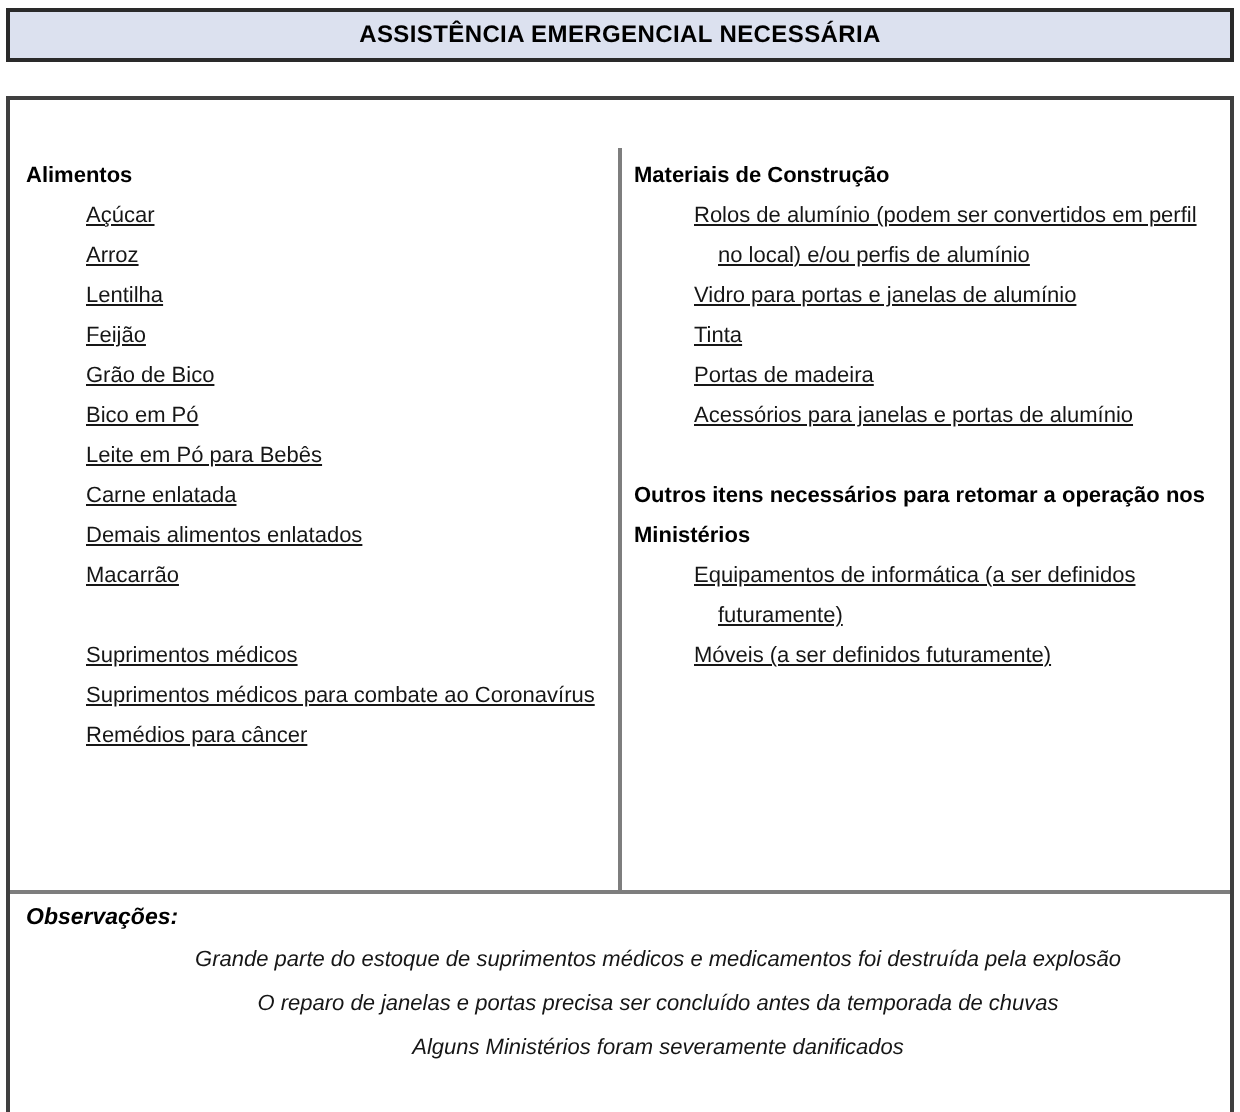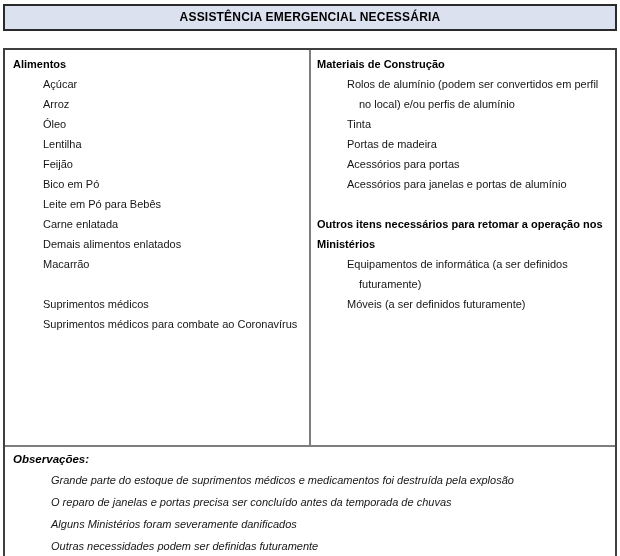--- a/index.html
+++ b/index.html
@@ -29,93 +29,93 @@
     box-sizing:border-box;
     margin-top:17px;
     border:2px solid var(--outer-border);
   }
   .cols{
     display:flex;
     box-sizing:border-box;
     height:397px;
     border-bottom:2px solid var(--inner-border);
   }
-  .col{box-sizing:border-box;font-size:11px;}
+  .col{box-sizing:border-box;font-size:11px;margin-top:24px;}
   .col-left{
     width:306px;
     border-right:2px solid var(--inner-border);
     padding:4px 4px 4px 8px;
   }
   .col-right{
     flex:1;
     padding:4px 2px 4px 6px;
   }
   .col-list > div, .obs-list > div{min-height:20px;line-height:20px;}
   .col-list > .header{font-weight:bold;color:#000;}
-  .col-list > .item{padding-left:42px;text-indent:-12px;}
+  .col-list > .item{padding-left:42px;text-indent:-12px;text-decoration:underline;}
   .col-list > .spacer{height:20px;}
   .obs{
     box-sizing:border-box;
     height:117px;
     padding:3px 8px;
     font-size:11px;
     font-style:italic;
   }
   .obs-heading{font-weight:bold;color:#000;line-height:19px;font-size:11.5px;}
-  .obs-list > div{padding-left:38px;line-height:22px;min-height:22px;}
+  .obs-list > div{padding-left:38px;line-height:22px;min-height:22px;text-align:center;}
 </style>
 </head>
 <body>
 
 <div class="page">
 
   <div class="title-bar">ASSISTÊNCIA EMERGENCIAL NECESSÁRIA</div>
 
   <div class="grid">
 
     <div class="cols">
 
       <div class="col col-left col-list">
           <div class="header">Alimentos</div>
           <div class="item">Açúcar</div>
           <div class="item">Arroz</div>
-          <div class="item">Óleo</div>
           <div class="item">Lentilha</div>
           <div class="item">Feijão</div>
+          <div class="item">Grão de Bico</div>
           <div class="item">Bico em Pó</div>
           <div class="item">Leite em Pó para Bebês</div>
           <div class="item">Carne enlatada</div>
           <div class="item">Demais alimentos enlatados</div>
           <div class="item">Macarrão</div>
           <div class="spacer"></div>
           <div class="item">Suprimentos médicos</div>
           <div class="item">Suprimentos médicos para combate ao Coronavírus</div>
+          <div class="item">Remédios para câncer</div>
         </div>
 
       <div class="col col-right col-list">
           <div class="header">Materiais de Construção</div>
           <div class="item">Rolos de alumínio (podem ser convertidos em perfil no local) e/ou perfis de alumínio</div>
+          <div class="item">Vidro para portas e janelas de alumínio</div>
           <div class="item">Tinta</div>
           <div class="item">Portas de madeira</div>
-          <div class="item">Acessórios para portas</div>
           <div class="item">Acessórios para janelas e portas de alumínio</div>
           <div class="spacer"></div>
           <div class="header">Outros itens necessários para retomar a operação nos Ministérios</div>
           <div class="item">Equipamentos de informática (a ser definidos futuramente)</div>
           <div class="item">Móveis (a ser definidos futuramente)</div>
           <div class="spacer"></div>
         </div>
 
     </div>
 
     <div class="obs">
       <div class="obs-heading">Observações:</div>
       <div class="obs-list">
           <div>Grande parte do estoque de suprimentos médicos e medicamentos foi destruída pela explosão</div>
           <div>O reparo de janelas e portas precisa ser concluído antes da temporada de chuvas</div>
           <div>Alguns Ministérios foram severamente danificados</div>
-          <div>Outras necessidades podem ser definidas futuramente</div>
         </div>
     </div>
 
   </div>
 
 </div>
 
 </body></html>

